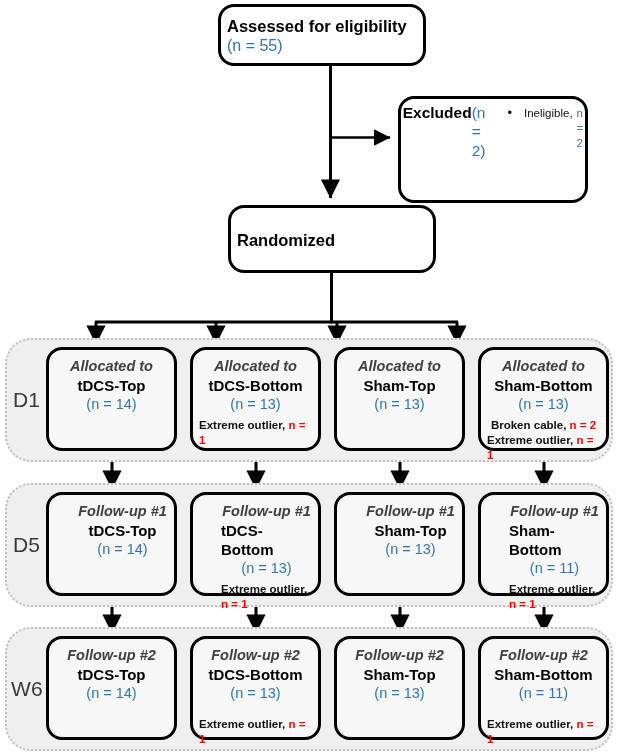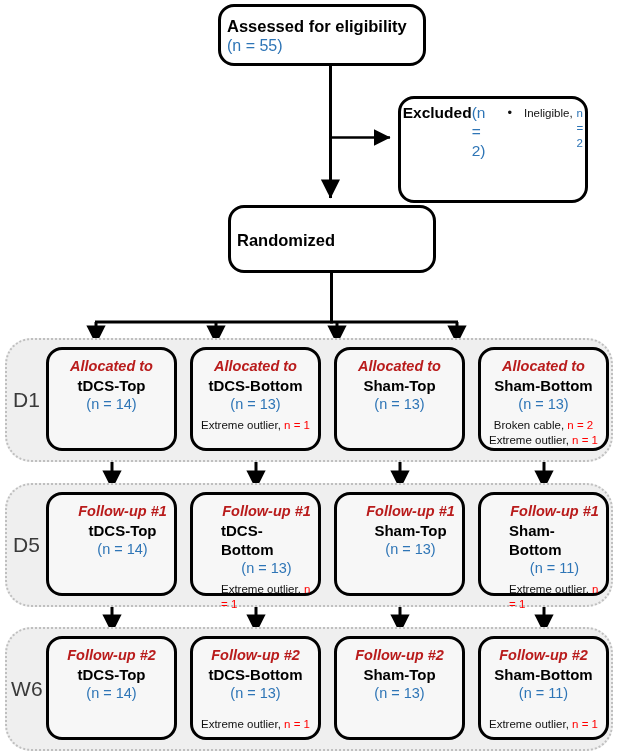--- a/index.html
+++ b/index.html
@@ -58,21 +58,21 @@
     text-align: left;
     padding: 6px 6px 4px 6px;
   }
   .node.white { background: #ffffff; }
 
   .line-italic {
     font-style: italic;
     font-weight: bold;
     font-size: 14.5px;
     line-height: 19px;
-    color: #b91c1c;
+    color: #404040;
   }
   .line-bold {
     font-weight: bold;
     font-size: 15px;
     line-height: 19px;
     color: #000;
   }
   .line-n {
     font-size: 14.5px;
     line-height: 19px;
@@ -150,20 +150,21 @@
 
   .r-d1 { top: 347px; }
   .r-d5 { top: 492px; padding-left: 28px; }
   .r-w6 { top: 636px; }
 
   .notes-block {
     display: flex;
     flex-direction: column;
     align-items: center;
     width: 100%;
+    font-weight: bold;
   }
 </style>
 </head>
 <body>
 
 <div id="diagram">
 
   <svg id="connectors" viewBox="0 0 619 755" width="619" height="755">
     <defs>
       <marker id="ah" markerWidth="9" markerHeight="9" refX="6.2" refY="3.2" orient="auto" markerUnits="strokeWidth">

